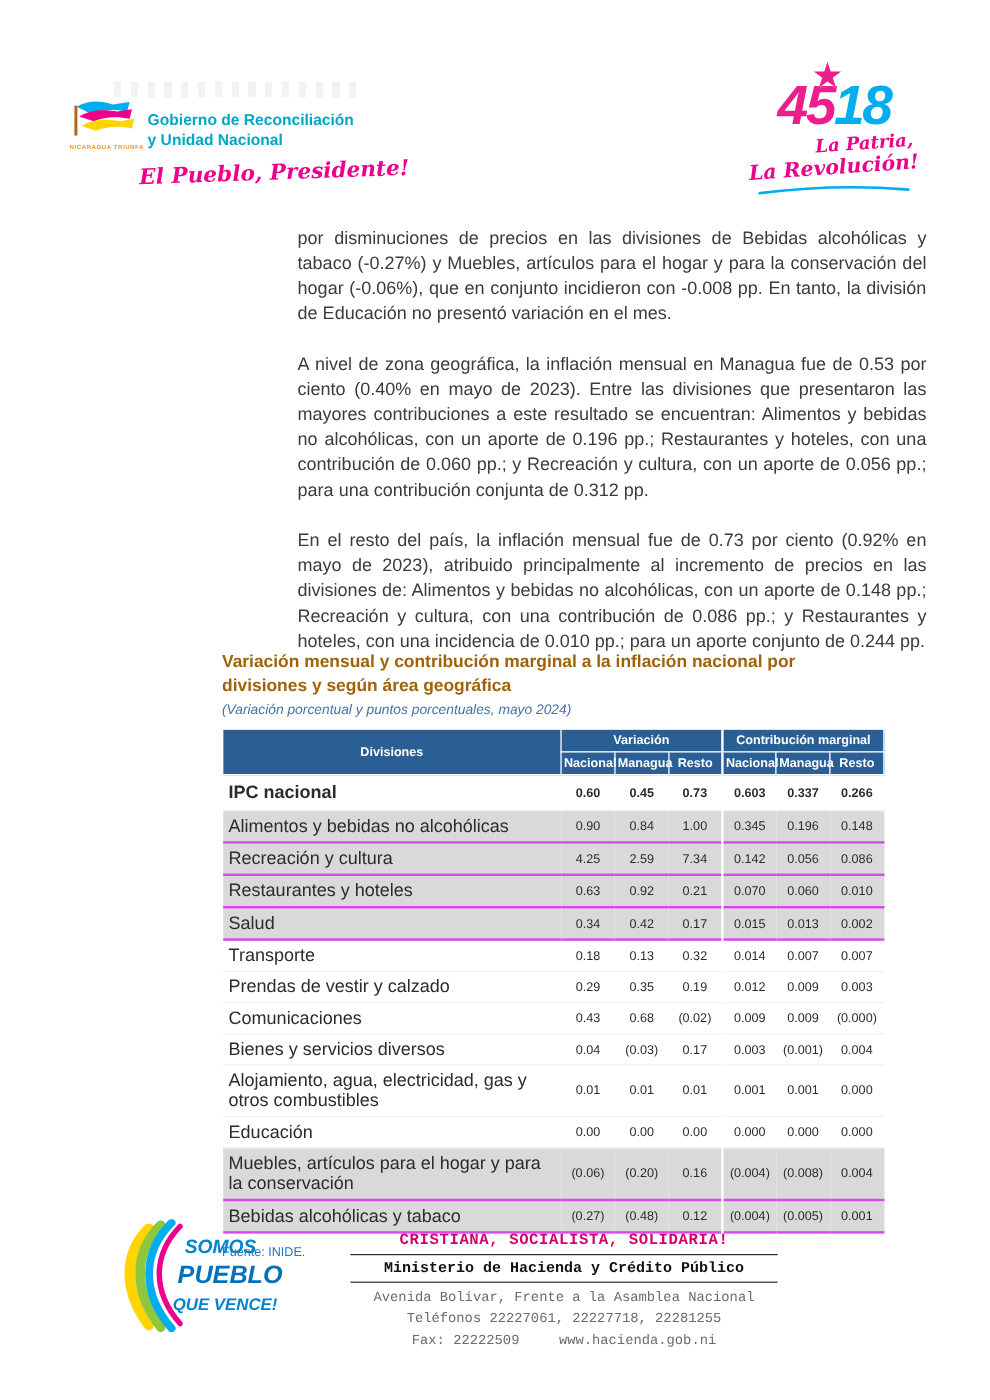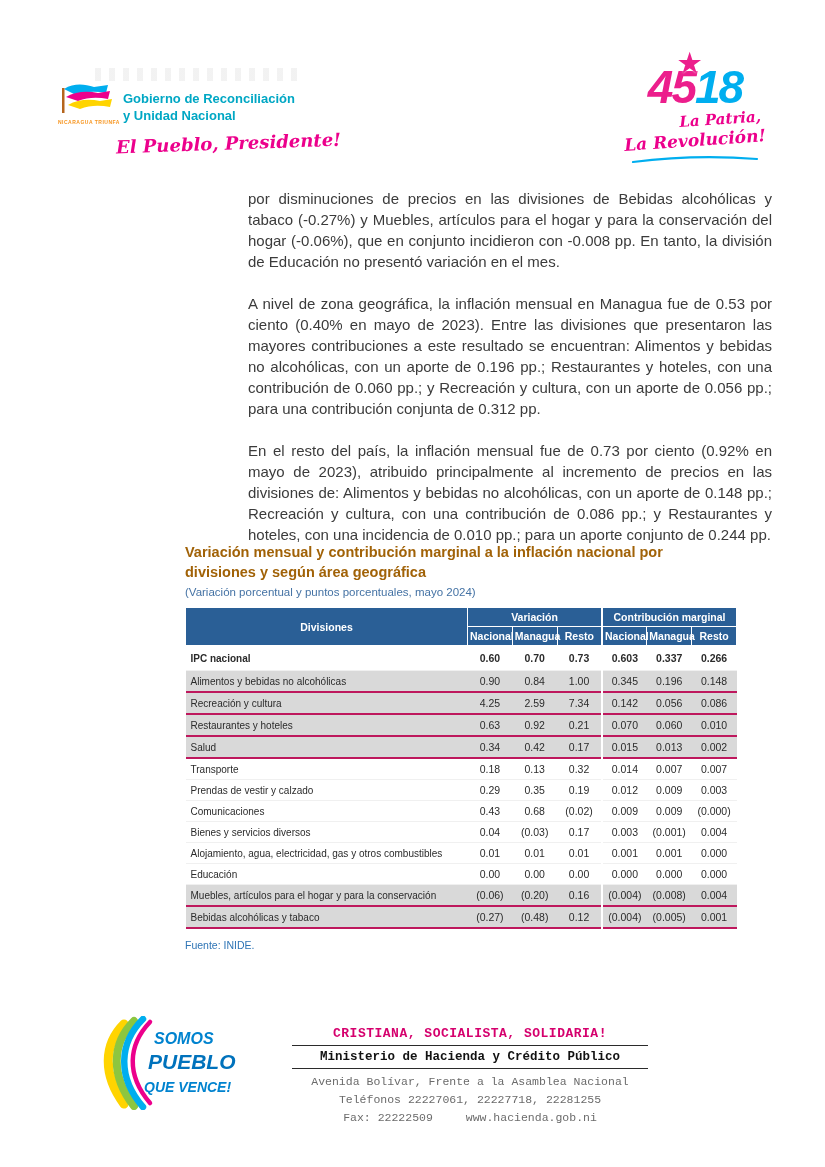--- a/index.html
+++ b/index.html
@@ -62,33 +62,33 @@
   
   .body-text {
     position:absolute; left:248px; top:166px; width:524px;
     font-size:15px; line-height:21px; color:#3b3b3b; text-align:justify;margin-top:22px;
   }
   .body-text p { margin-bottom:21px; }
 
   
   .table-area { position:absolute; left:185px; top:543px; width:552px; }
   .table-title { color:#a16207; font-weight:bold; font-size:14.5px; line-height:1.35; margin-bottom:4px; }
-  .table-subtitle { color:#4472A4; font-size:11.5px; margin-bottom:9px; }
+  .table-subtitle { color:#4472A4; font-style:italic; font-size:11.5px; margin-bottom:9px; }
 
   table.inflation-table { border-collapse:collapse; width:552px; font-size:10.5px; color:#2b2b2b; table-layout:fixed; }
   .inflation-table th {
     background:#2A5F96; color:#ffffff; font-weight:bold;
     padding:3px 2px; border:1px solid #ffffff; text-align:center; font-size:10.5px;
   }
   .inflation-table th.divisiones { width:282px; }
   .inflation-table td { padding:4px 5px; }
-  .inflation-table td.division { text-align:left; font-size:10px; }
+  .inflation-table td.division { text-align:left; font-size:15px; }
   .inflation-table td.num { text-align:center; }
   .inflation-table tbody tr { border-bottom:1.5px solid #f0f0f0; }
-  .inflation-table tbody tr.shaded { background:#D9D9D9; border-bottom:2px solid #be185d; }
+  .inflation-table tbody tr.shaded { background:#D9D9D9; border-bottom:2px solid #d946ef; }
   .inflation-table tbody tr.bold td { font-weight:bold; padding-top:6px; padding-bottom:6px; }
   .inflation-table .gap-left { border-left:2px solid #ffffff; }
   .fuente { margin-top:10px; color:#2E74B5; font-size:10.5px; }
 
   
   .footer-logo { position:absolute; left:92px; top:1016px; }
   .footer-center {
     position:absolute; left:292px; top:1026px; width:356px; text-align:center;
     font-family:"Liberation Mono", monospace;
   }
@@ -160,21 +160,21 @@
           <th>Resto</th>
           <th class="gap-left">Nacional</th>
           <th>Managua</th>
           <th>Resto</th>
         </tr>
       </thead>
       <tbody>
           <tr class="bold">
             <td class="division">IPC nacional</td>
             <td class="num">0.60</td>
-            <td class="num">0.70</td>
+            <td class="num">0.45</td>
             <td class="num">0.73</td>
             <td class="num gap-left">0.603</td>
             <td class="num">0.337</td>
             <td class="num">0.266</td>
           </tr>
           <tr class="shaded">
             <td class="division">Alimentos y bebidas no alcohólicas</td>
             <td class="num">0.90</td>
             <td class="num">0.84</td>
             <td class="num">1.00</td>

